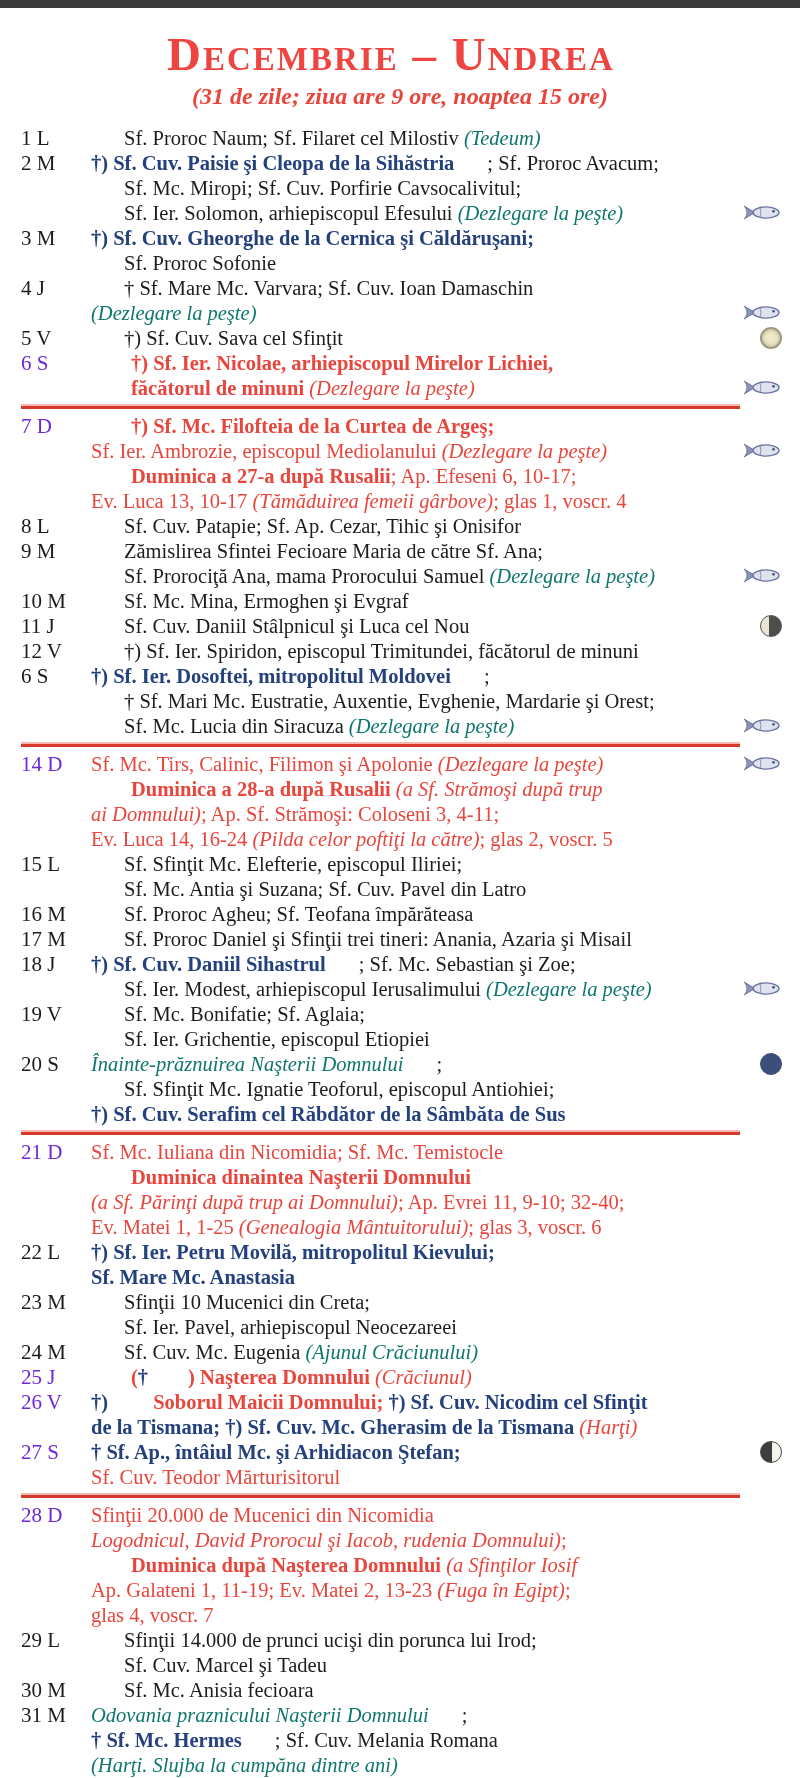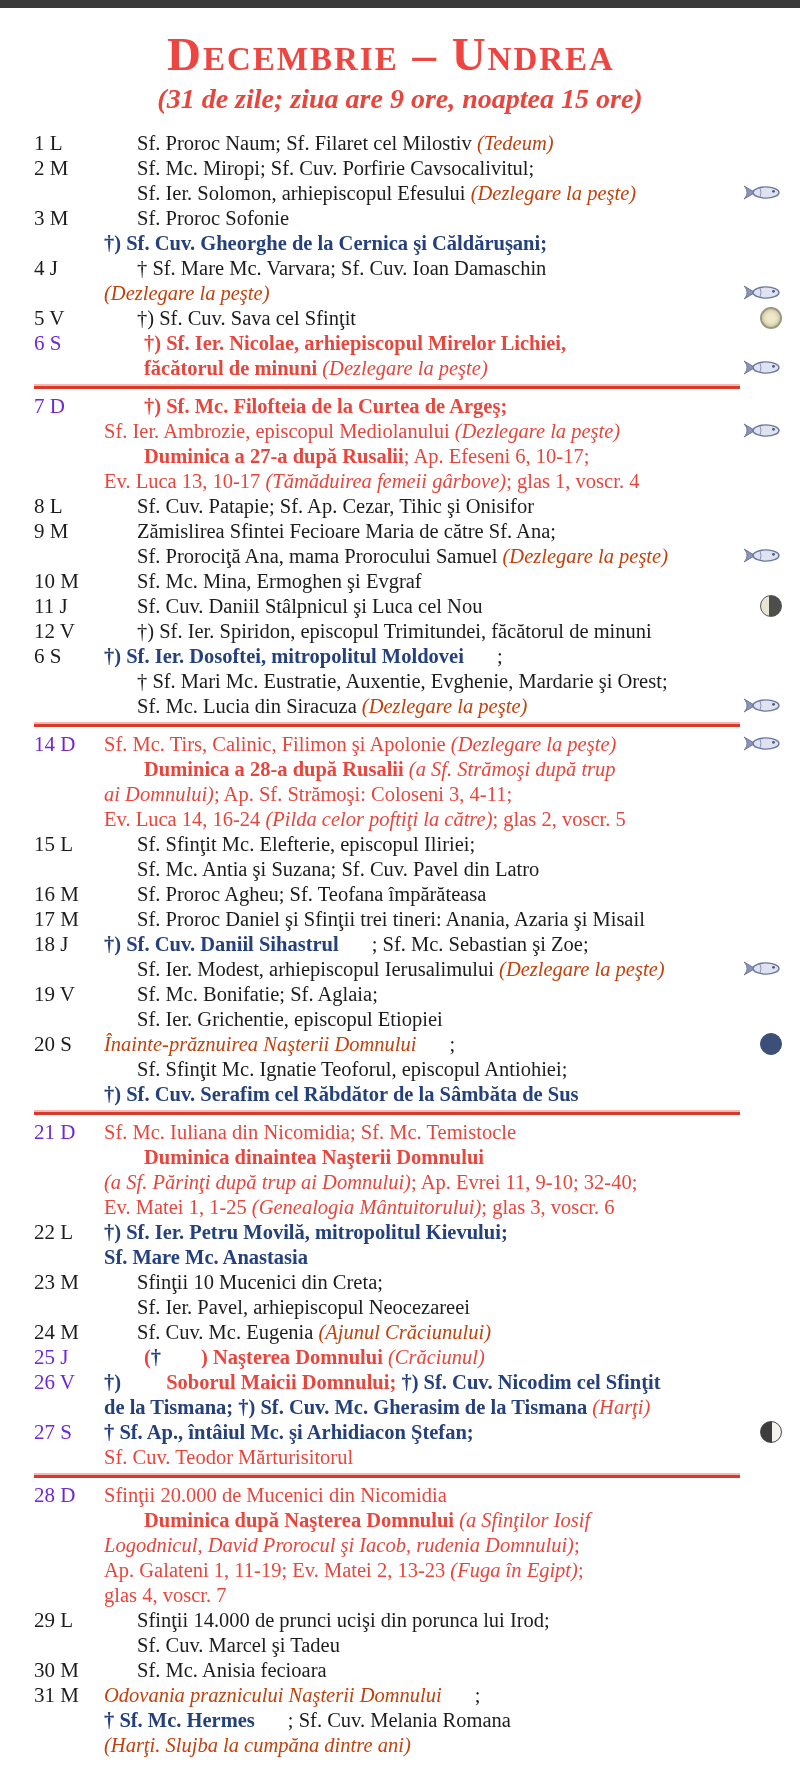--- a/index.html
+++ b/index.html
@@ -2,29 +2,29 @@
 <html><head>
 <meta charset="utf-8">
 <style>
   html,body{margin:0;padding:0;background:#ffffff;}
   body{width:800px;height:1778px;overflow:hidden;font-family:"Liberation Serif", serif;color:#1c1c1c;}
   .top-strip{height:8px;background:#3a3a3a;width:100%;}
   .page{position:relative;}
   .title{margin:22px 18px 0 0;text-align:center;color:#ef4540;font-variant:small-caps;
          font-weight:bold;font-size:47px;line-height:1.05;letter-spacing:2px;}
   .subtitle{text-align:center;color:#e8453c;font-style:italic;font-weight:bold;
-            font-size:28px;margin-top:4px;}
-  .rows{margin-top:16px;padding:0 18px 0 34px;}
+            font-size:24px;margin-top:4px;}
+  .rows{margin-top:16px;padding:0 18px 0 21px;}
   .row{display:flex;align-items:flex-start;}
   .day{width:70px;flex:0 0 70px;font-size:21px;line-height:25px;color:#1c1c1c;}
   .day.red{color:#6d28d9;}
   .content{flex:1;}
   .line{position:relative;font-size:20.5px;line-height:25px;white-space:nowrap;}
   .s-n{color:#1c1c1c;margin-left:33px;}
-  .s-i{color:#c2410c;font-style:italic;}
+  .s-i{color:#0f766e;font-style:italic;}
   .s-bb{color:#24407d;font-weight:bold;}
   .s-r{color:#e8453c;}
   .s-rb{color:#e8453c;font-weight:bold;margin-left:40px;}
   .s-ri{color:#e8453c;font-style:italic;}
   .sep{height:3px;background:#d63a2b;margin:5px 42px 5px 0;box-shadow:0 -2px 0 rgba(233,96,80,.45);}
   .line-icon{position:absolute;right:0;top:1px;}
   .moon{display:inline-block;width:22px;height:22px;border-radius:50%;box-sizing:border-box;}
   .moon_full{background:#efe9cb;border:2px solid #9a9884;box-shadow:inset 0 0 5px #b2ab83;}
   .moon_last_quarter{background:linear-gradient(90deg,#e9e5d4 0 38%,#4d4d49 38%);border:1px solid #555;}
   .moon_new{background:#3c4f78;border:1px solid #3c4f78;}
@@ -40,34 +40,35 @@
   <div class="rows" id="rows">
       <div class="row">
         <div class="day">1 L</div>
         <div class="content">
           <div class="line"><span class="s-n">Sf. Proroc Naum; Sf. Filaret cel Milostiv </span><span class="s-i">(Tedeum)</span></div>
         </div>
       </div>
       <div class="row">
         <div class="day">2 M</div>
         <div class="content">
+          <div class="line"><span class="s-bb">†) Sf. Cuv. Paisie şi Cleopa de la Sihăstria</span><span class="s-n">; Sf. Proroc Avacum;</span></div>
           <div class="line"><span class="s-n">Sf. Mc. Miropi; Sf. Cuv. Porfirie Cavsocalivitul;</span></div>
           <div class="line"><span class="s-n">Sf. Ier. Solomon, arhiepiscopul Efesului </span><span class="s-i">(Dezlegare la peşte)</span><span class="line-icon"><svg width="40" height="17" viewBox="0 0 40 17" xmlns="http://www.w3.org/2000/svg">
                 <path d="M2 2 L13 8.5 L2 15 C6 11 6 6 2 2 Z" fill="#8a93b8" stroke="#6b76a0" stroke-width="1"></path>
                 <ellipse cx="24" cy="8.5" rx="13" ry="5.6" fill="#dfe3ef" stroke="#6b76a0" stroke-width="1.4"></ellipse>
                 <path d="M18 4 Q20 8.5 18 13" fill="none" stroke="#8a93b8" stroke-width="1"></path>
                 <circle cx="31.5" cy="7.3" r="1.4" fill="#4d5678"></circle>
               </svg></span></div>
         </div>
       </div>
       <div class="row">
         <div class="day">3 M</div>
         <div class="content">
+          <div class="line"><span class="s-bb">†) Sf. Cuv. Gheorghe de la Cernica şi Căldăruşani;</span></div>
           <div class="line"><span class="s-n">Sf. Proroc Sofonie</span></div>
-          <div class="line"><span class="s-bb">†) Sf. Cuv. Gheorghe de la Cernica şi Căldăruşani;</span></div>
         </div>
       </div>
       <div class="row">
         <div class="day">4 J</div>
         <div class="content">
           <div class="line"><span class="s-n">† Sf. Mare Mc. Varvara; Sf. Cuv. Ioan Damaschin</span></div>
           <div class="line"><span class="s-i">(Dezlegare la peşte)</span><span class="line-icon"><svg width="40" height="17" viewBox="0 0 40 17" xmlns="http://www.w3.org/2000/svg">
                 <path d="M2 2 L13 8.5 L2 15 C6 11 6 6 2 2 Z" fill="#8a93b8" stroke="#6b76a0" stroke-width="1"></path>
                 <ellipse cx="24" cy="8.5" rx="13" ry="5.6" fill="#dfe3ef" stroke="#6b76a0" stroke-width="1.4"></ellipse>
                 <path d="M18 4 Q20 8.5 18 13" fill="none" stroke="#8a93b8" stroke-width="1"></path>
@@ -266,22 +267,22 @@
         <div class="content">
           <div class="line"><span class="s-bb">† Sf. Ap., întâiul Mc. şi Arhidiacon Ştefan;</span><span class="line-icon"><span class="moon moon_first_quarter"></span></span></div>
           <div class="line"><span class="s-r">Sf. Cuv. Teodor Mărturisitorul</span></div>
         </div>
       </div>
       <div class="sep"></div>
       <div class="row">
         <div class="day red">28 D</div>
         <div class="content">
           <div class="line"><span class="s-r">Sfinţii 20.000 de Mucenici din Nicomidia</span></div>
+          <div class="line"><span class="s-ri">Logodnicul, David Prorocul şi Iacob, rudenia Domnului)</span><span class="s-r">;</span></div>
           <div class="line"><span class="s-rb">Duminica după Naşterea Domnului </span><span class="s-ri">(a Sfinţilor Iosif</span></div>
-          <div class="line"><span class="s-ri">Logodnicul, David Prorocul şi Iacob, rudenia Domnului)</span><span class="s-r">;</span></div>
           <div class="line"><span class="s-r">Ap. Galateni 1, 11-19; Ev. Matei 2, 13-23 </span><span class="s-ri">(Fuga în Egipt)</span><span class="s-r">;</span></div>
           <div class="line"><span class="s-r">glas 4, voscr. 7</span></div>
         </div>
       </div>
       <div class="row">
         <div class="day">29 L</div>
         <div class="content">
           <div class="line"><span class="s-n">Sfinţii 14.000 de prunci ucişi din porunca lui Irod;</span></div>
           <div class="line"><span class="s-n">Sf. Cuv. Marcel şi Tadeu</span></div>
         </div>

